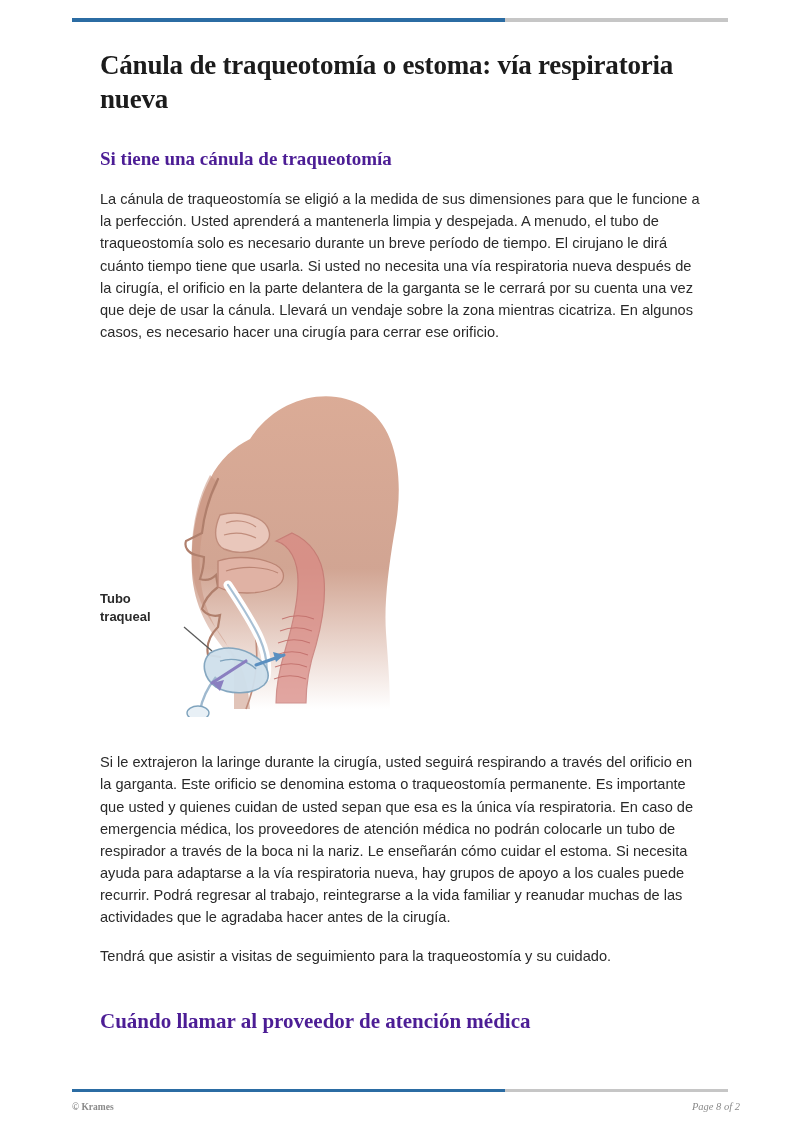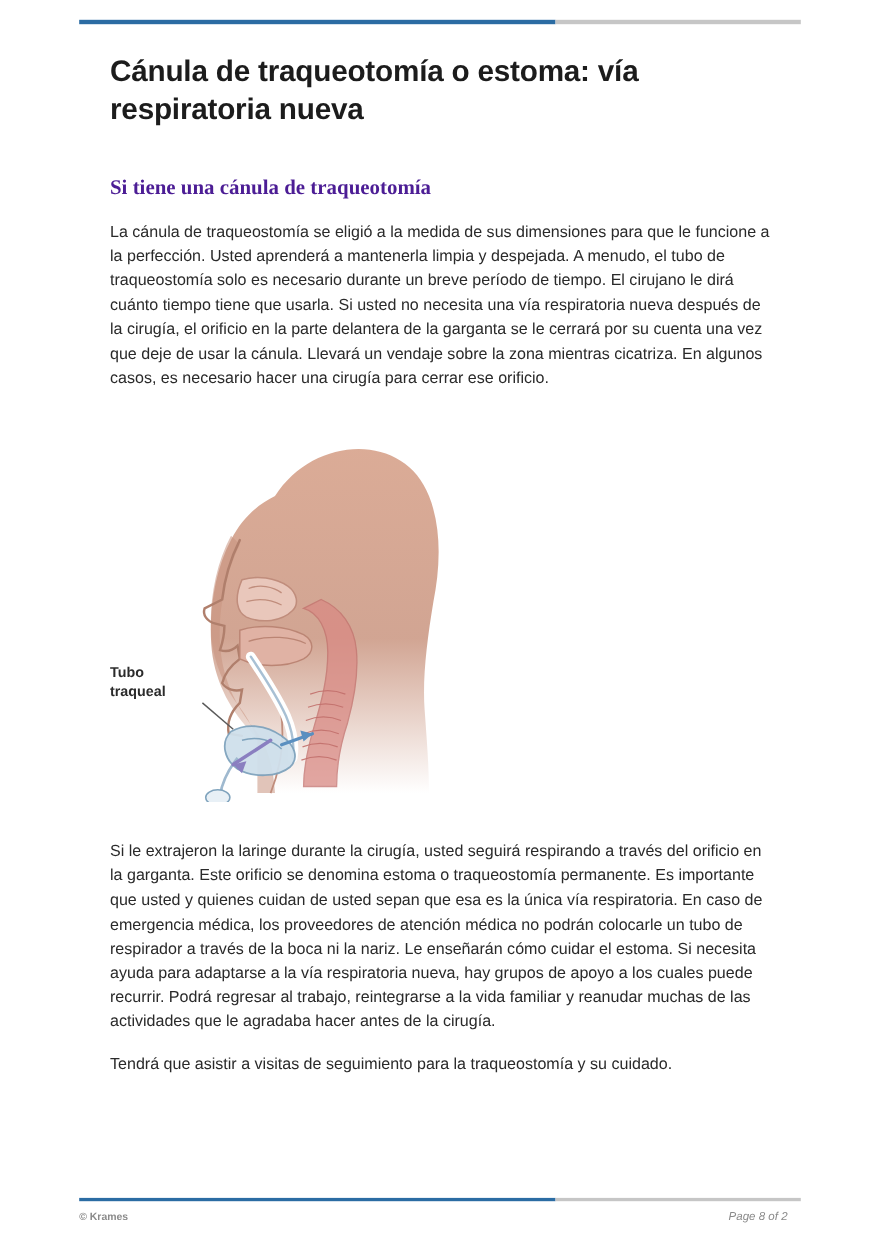--- a/index.html
+++ b/index.html
@@ -43,26 +43,26 @@
 
   
   .content {
     position: absolute;
     top: 48px;
     left: 100px;
     width: 600px;
   }
 
   h1.doc-title {
-    font-family: Liberation Sans, sans-serif;
+    font-family: Liberation Serif, serif;
     font-size: 27px;
     line-height: 1.26;
     font-weight: bold;
     color: #1c1c1c;
-    margin: 0 0 44px 0;
+    margin: 0 0 32px 0;
     letter-spacing: -0.2px;
   }
 
   h2.section-head {
     font-family: Liberation Serif, serif;
     font-size: 19px;
     font-weight: bold;
     color: #4c1d95;
     margin: 0 0 18px 0;
   }
@@ -111,25 +111,25 @@
   }
   .footer-rule .seg-grey {
     flex: 1;
     background: #c6c6c6;
     height: 3px;
   }
   .footer {
     position: absolute;
     bottom: 18px;
     left: 72px;
-    right: 84px;
+    right: 60px;
     display: flex;
     justify-content: space-between;
     align-items: center;
-    font-family: Liberation Sans, sans-serif;
+    font-family: Liberation Serif, serif;
     font-size: 10.5px;
     color: #8a8a8a;
     font-style: italic;
   }
   .footer .copyright {
     font-style: normal;
     font-weight: bold;
     font-size: 9.5px;
     color: #8a8a8a;
   }
@@ -229,20 +229,21 @@
         
         
       </div>
     </div>
 
     <p class="body-text">Si le extrajeron la laringe durante la cirugía, usted seguirá respirando a través del orificio en la garganta. Este orificio se denomina estoma o traqueostomía permanente. Es importante que usted y quienes cuidan de usted sepan que esa es la única vía respiratoria. En caso de emergencia médica, los proveedores de atención médica no podrán colocarle un tubo de respirador a través de la boca ni la nariz. Le enseñarán cómo cuidar el estoma. Si necesita ayuda para adaptarse a la vía respiratoria nueva, hay grupos de apoyo a los cuales puede recurrir. Podrá regresar al trabajo, reintegrarse a la vida familiar y reanudar muchas de las actividades que le agradaba hacer antes de la cirugía.</p>
     <p class="body-text">Tendrá que asistir a visitas de seguimiento para la traqueostomía y su cuidado.</p>
 
     <div class="spacer-md"></div>
 
+    <h2 class="section-head big">Cuándo llamar al proveedor de atención médica</h2>
 
   </div>
 
   <div class="footer-rule">
     <div class="seg-blue"></div>
     <div class="seg-grey"></div>
   </div>
 
   <div class="footer">
     <span class="copyright">© Krames</span>

